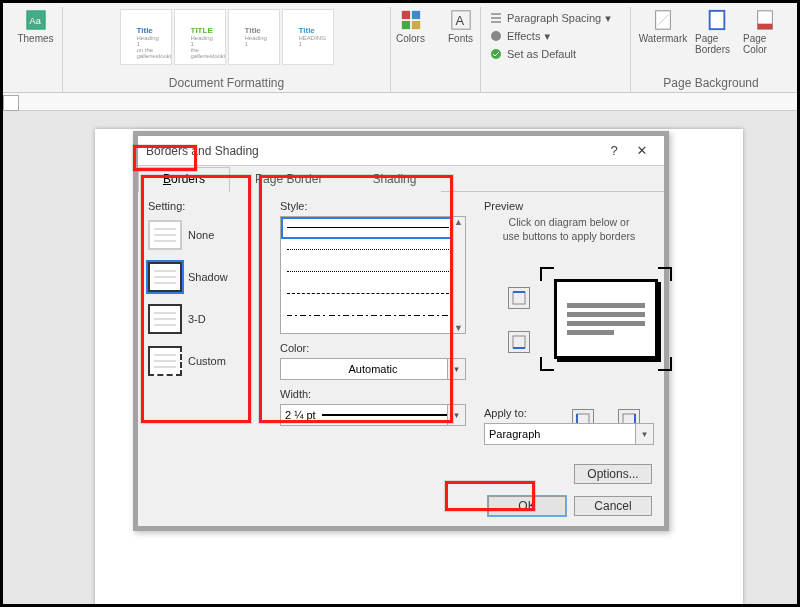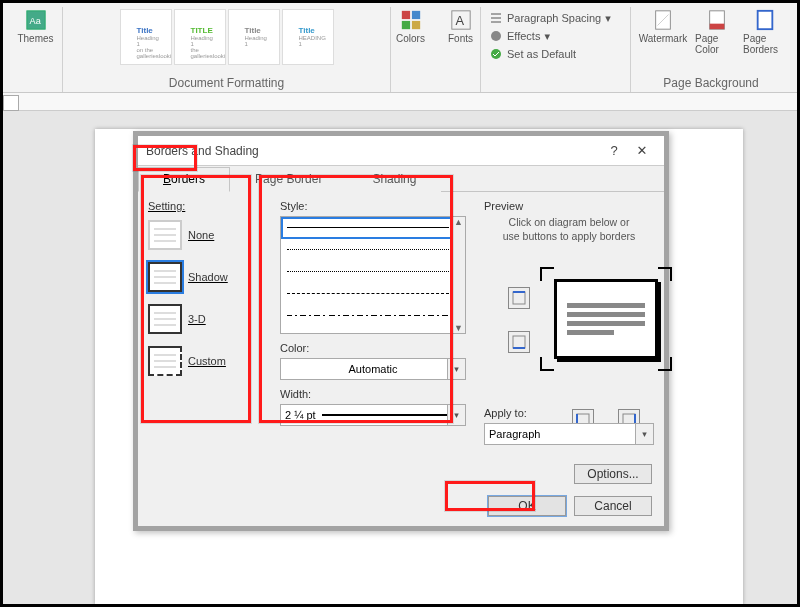--- a/index.html
+++ b/index.html
@@ -20,21 +20,21 @@
   .page p{margin:0 0 6px 0;}
   .modal { position:absolute; left:130px; top:128px; width:536px; height:400px; background:#f0f0f0; border:5px solid #a3a3a3; box-shadow:2px 2px 6px rgba(0,0,0,.25);}
   .titlebar { height:30px; background:#fff; border-bottom:1px solid #ccc; display:flex; align-items:center; padding:0 8px; font-size:12px; color:#444;}
   .titlebar .spacer{flex:1;}
   .titlebar .tb-btn{width:28px; text-align:center; color:#444; font-size:13px; cursor:pointer;}
   .tabs { display:flex; height:26px; border-bottom:1px solid #c5c5c5; font-size:12px; }
   .tab { padding:4px 24px; color:#555; border:1px solid transparent; cursor:pointer; position:relative; top:1px; background:#f0f0f0;text-align:center;}
   .tab.active { background:#f0f0f0; border:1px solid #c5c5c5; border-bottom:1px solid #f0f0f0; color:#000;}
   .body { display:flex; padding:8px 10px 0 10px; height:298px; }
   .panel-label{font-size:11px; color:#333; margin-bottom:4px;}
-  .setting-col { width:126px;text-decoration:underline; }
+  .setting-col { width:126px; }
   .setting-list { display:flex; flex-direction:column; gap:4px; }
   .setting-item { display:flex; align-items:center; gap:6px; height:38px; cursor:pointer; font-size:11px; color:#333;}
   .setting-item .thumb{width:34px; height:30px; border:2px solid #333; background:#fff; display:flex; align-items:center; justify-content:center;}
   .setting-item.sel .thumb{outline:2px solid #2a7de1;}
   .style-col { width:186px; margin-left:6px; }
   .style-list { border:1px solid #aaa; height:118px; background:#fff; display:flex; flex-direction:column; overflow:hidden; position:relative;}
   .style-row{height:22px; border-bottom:1px solid transparent; display:flex; align-items:center; justify-content:center; padding:0 16px 0 6px;}
   .style-row.sel{outline:2px solid #2a7de1; outline-offset:-2px;}
   .style-row .linepreview{width:100%; height:0;}
   .scroll{position:absolute; right:0; top:0; width:14px; height:100%; background:#f0f0f0; border-left:1px solid #ccc;}
@@ -124,30 +124,30 @@
     <div style="display:flex; gap:4px; height:56px;">
       <div class="icbtn" style="width:56px;">
         <svg viewBox="0 0 24 24">
             <rect x="4" y="2" width="16" height="20" fill="#fff" stroke="#888"></rect>
             <line x1="6" y1="18" x2="18" y2="6" stroke="#ccc"></line>
           </svg>
         <span>Watermark</span>
       </div>
       <div class="icbtn">
         <svg viewBox="0 0 24 24">
+            <rect x="4" y="2" width="16" height="20" fill="#fff" stroke="#36c" stroke-width="2"></rect>
+          </svg>
+        <span>Page Borders</span>
+      </div>
+      <div class="icbtn">
+        <svg viewBox="0 0 24 24">
             <rect x="4" y="2" width="16" height="20" fill="#fff" stroke="#888"></rect>
             <rect x="4" y="16" width="16" height="6" fill="#c44"></rect>
           </svg>
         <span>Page Color</span>
-      </div>
-      <div class="icbtn">
-        <svg viewBox="0 0 24 24">
-            <rect x="4" y="2" width="16" height="20" fill="#fff" stroke="#36c" stroke-width="2"></rect>
-          </svg>
-        <span>Page Borders</span>
       </div>
     </div>
     <div class="group-label">Page Background</div>
   </div>
 </div>
 
 <div class="ruler"></div>
 
 <div class="page">
   <p>Hen... ản hiệu... ời chỉ...</p>

